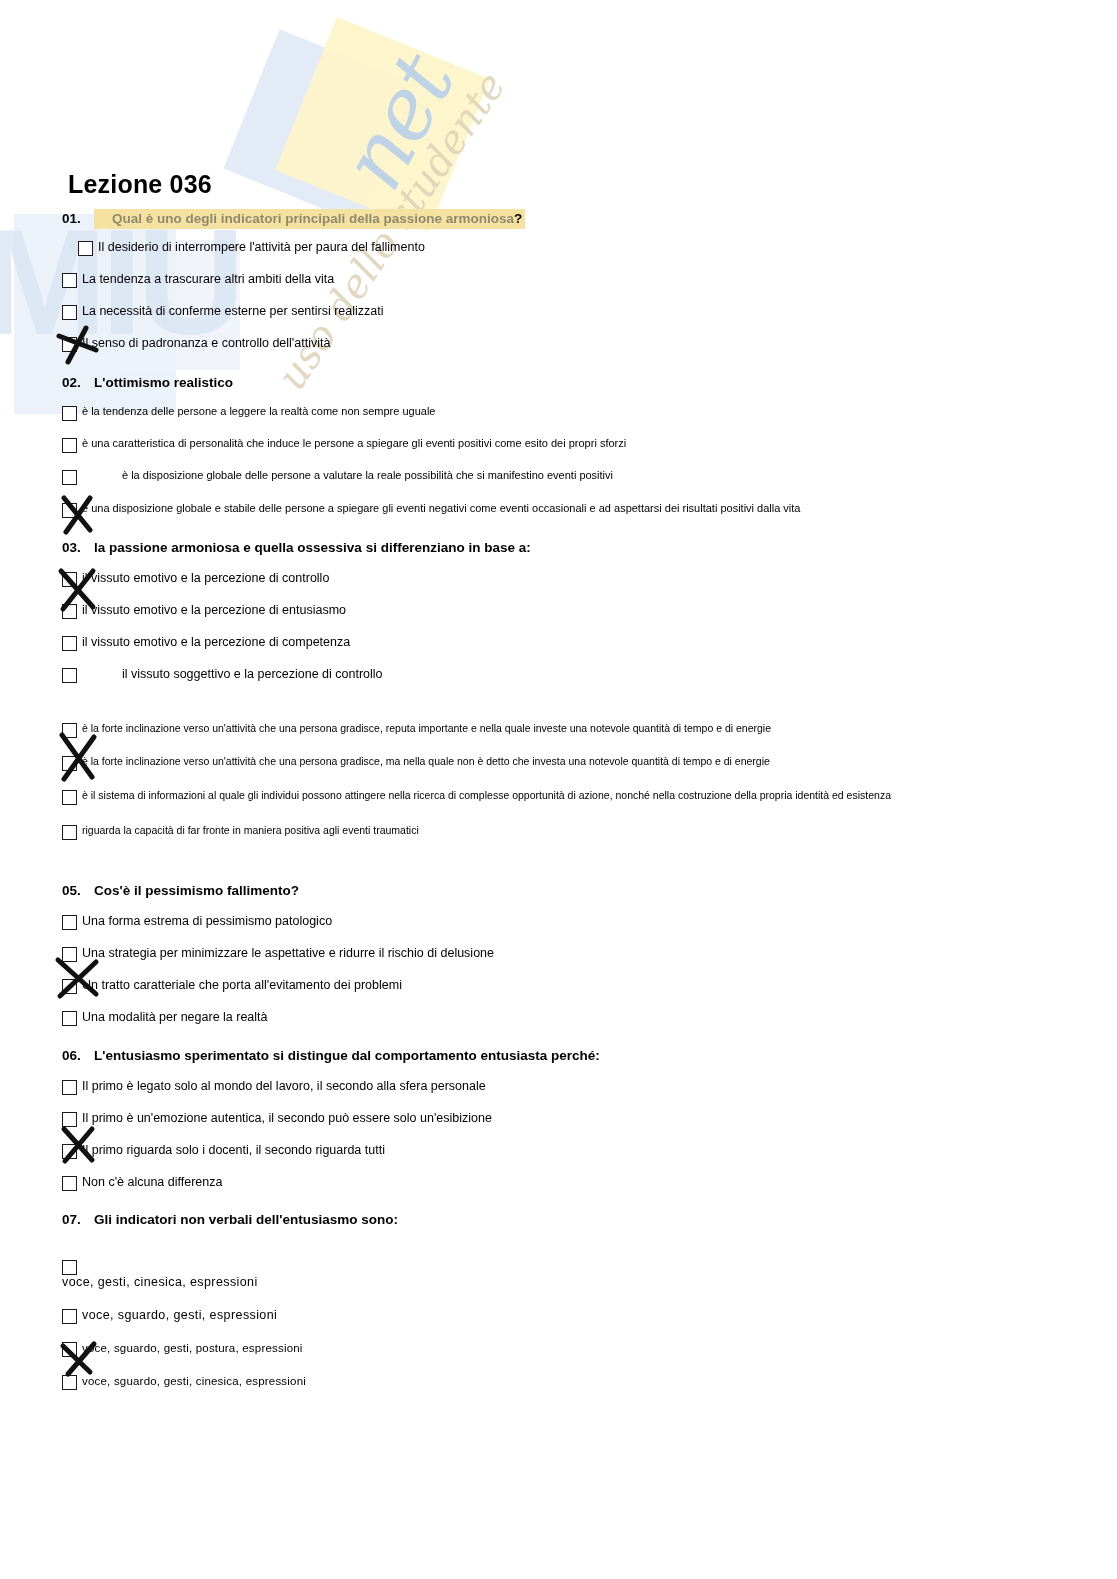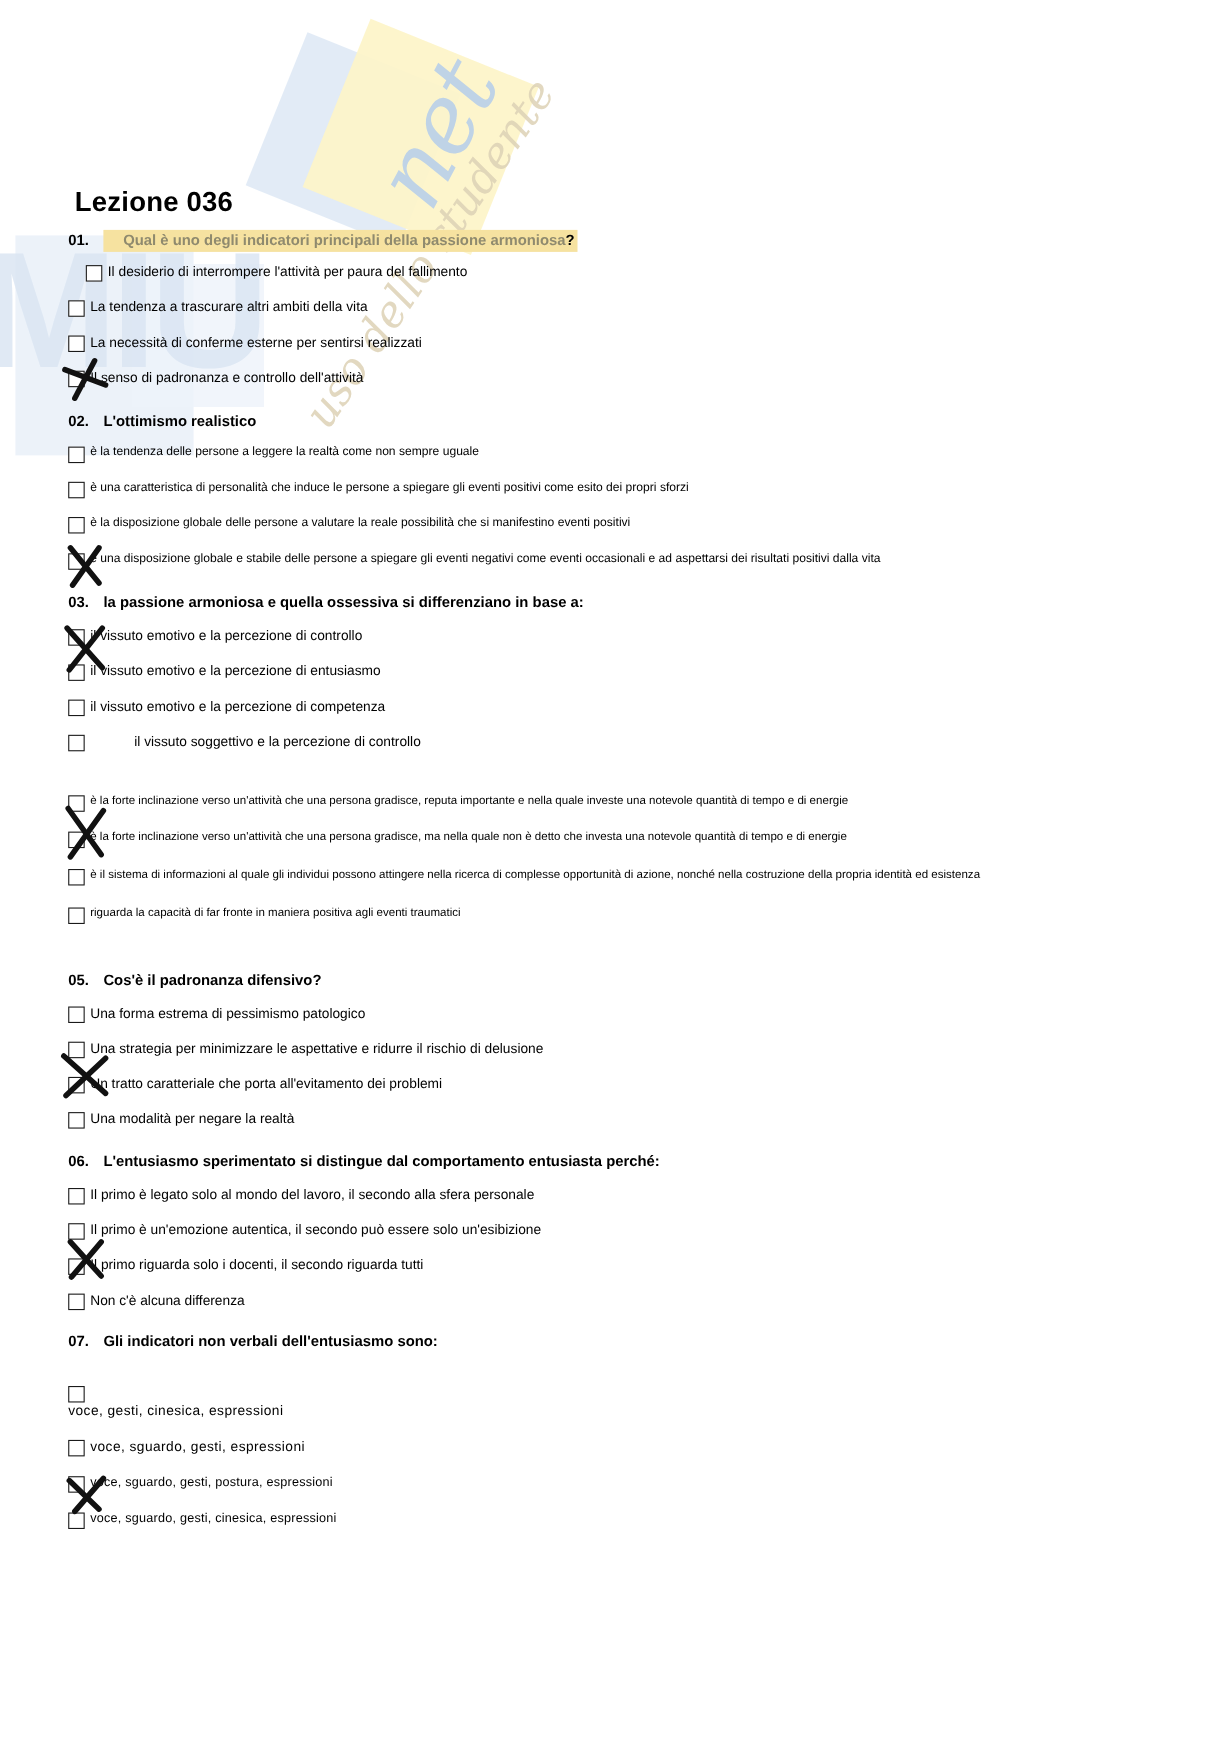--- a/index.html
+++ b/index.html
@@ -223,21 +223,21 @@
         <span class="q-num">02.</span><span>L'ottimismo  realistico</span>
       </div>
       <div class="opt-row small-opt" style="margin-top:15px;">
         <span class="cbox"></span>
         <span class="opt-label">è la tendenza delle persone a leggere la realtà come non sempre uguale</span>
       </div>
       <div class="opt-row small-opt" style="margin-top:16px;">
         <span class="cbox"></span>
         <span class="opt-label">è una caratteristica di personalità che induce le persone a spiegare gli eventi positivi come esito dei propri sforzi</span>
       </div>
-      <div class="opt-row small-opt" style="margin-top:16px;">
+      <div class="opt-row small-opt" style="margin-top:16px;gap:40px;">
         <span class="cbox"></span>
         <span class="opt-label">è la disposizione globale delle persone a valutare la reale possibilità che si manifestino eventi positivi</span>
       </div>
       <div class="opt-row small-opt" style="margin-top:17px;">
         <span class="cbox"></span>
         <span class="opt-label">è una disposizione globale e stabile delle persone a spiegare gli eventi negativi come eventi occasionali e ad aspettarsi dei risultati positivi dalla vita</span>
       </div>
     </div>
     <div class="xmark" style="left:60px; top:492px;">
       <svg width="40" height="44" viewBox="0 0 40 44">
@@ -294,21 +294,21 @@
     </div>
     <div class="xmark" style="left:58px; top:729px;">
       <svg width="44" height="56" viewBox="0 0 44 56">
         <path d="M4 6 L34 48" stroke="#111" stroke-width="5" stroke-linecap="round" fill="none"></path>
         <path d="M36 8 L6 50" stroke="#111" stroke-width="5" stroke-linecap="round" fill="none"></path>
       </svg>
     </div>
 
     <div class="question-block" style="top:883px;">
       <div class="q-head">
-        <span class="q-num">05.</span><span>Cos'è il padronanza difensivo?</span>
+        <span class="q-num">05.</span><span>Cos'è il pessimismo fallimento?</span>
       </div>
       <div class="opt-row" style="margin-top:16px;">
         <span class="cbox"></span>
         <span class="opt-label">Una forma estrema di pessimismo patologico</span>
       </div>
       <div class="opt-row" style="margin-top:16px;">
         <span class="cbox"></span>
         <span class="opt-label">Una strategia per minimizzare le aspettative e ridurre il rischio di delusione</span>
       </div>
       <div class="opt-row" style="margin-top:16px;">

